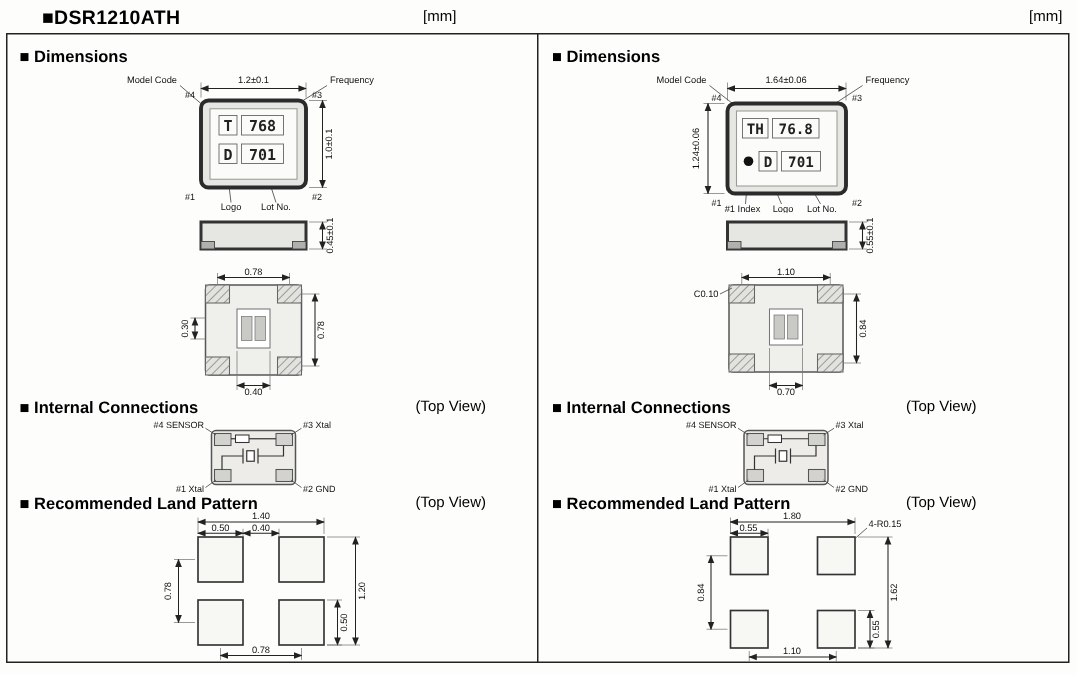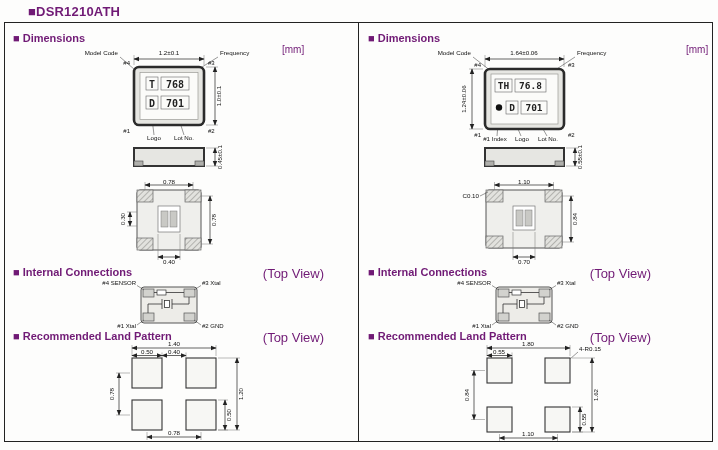--- a/index.html
+++ b/index.html
@@ -1,24 +1,24 @@
 <!DOCTYPE html>
 <html><head>
 <meta charset="utf-8">
 <style>
   html,body { margin:0; padding:0; background:#ffffff; }
   .page { position:relative; width:718px; height:450px; background:#fdfdfc; overflow:hidden;
-          font-family:"Liberation Sans", sans-serif; color:#701a75; }
+          font-family:"Liberation Sans", sans-serif; color:#000000; }
   .ptitle { position:absolute; top:4px; font-size:13px; font-weight:bold; letter-spacing:0.2px; }
-  .punit  { position:absolute; top:6px; font-size:10px;margin-top:38px; }
+  .punit  { position:absolute; top:6px; font-size:10px; }
   .frame  { position:absolute; left:4px; top:22px; width:709px; height:420px; border:1px solid #222; box-sizing:border-box; }
   .divider{ position:absolute; left:358px; top:22px; width:1px; height:420px; background:#222; }
   .panel  { position:absolute; top:22px; width:354px; height:420px; }
   .sec    { position:absolute; left:9px; right:6px; font-size:11px; font-weight:bold; }
-  .tv     { position:absolute; font-size:13px; font-weight:normal; }
+  .tv     { position:absolute; font-size:10px; font-weight:normal; }
   .fig    { position:absolute; }
   
   .dim  { stroke:#222; stroke-width:0.7; fill:none; }
   .ext  { stroke:#777; stroke-width:0.5; fill:none; }
   .ldr  { stroke:#444; stroke-width:0.55; fill:none; }
   .wire { stroke:#333; stroke-width:0.8; fill:none; }
   text.t   { font-family:"Liberation Sans",sans-serif; font-size:6.2px; fill:#111; }
   text.pin { font-family:"Liberation Sans",sans-serif; font-size:6px; fill:#111; }
   text.lbl { font-family:"Liberation Sans",sans-serif; font-size:6.2px; fill:#111; }
   text.mark  { font-family:"DejaVu Sans Mono",monospace; font-size:10px; font-weight:bold; fill:#222; }

